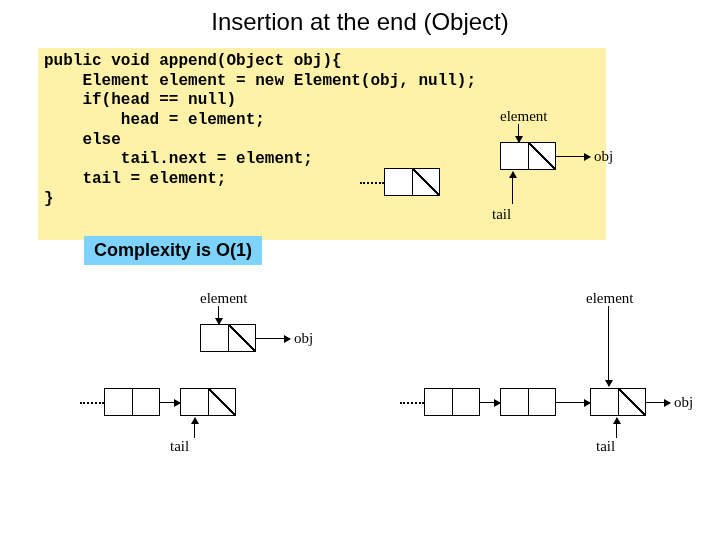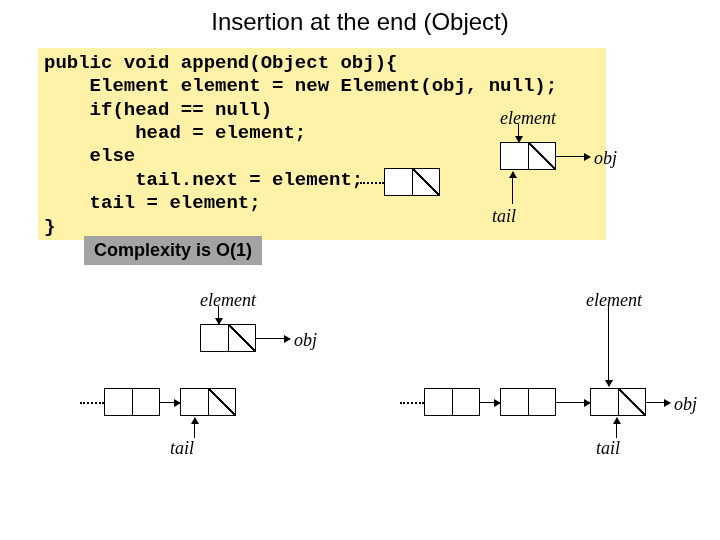--- a/index.html
+++ b/index.html
@@ -21,32 +21,32 @@
     color: #000;
   }
   .code-box {
     position: absolute;
     top: 48px;
     left: 38px;
     width: 568px;
     height: 192px;
     background: #fdf2a8;
     font-family: "Courier New", Courier, monospace;
-    font-size: 19px;
+    font-size: 16px;
     font-weight: bold;
     color: #000;
     white-space: pre;
     padding: 4px 6px;
     line-height: 1.23;
   }
   .complexity-box {
     position: absolute;
     top: 236px;
     left: 84px;
-    background: #a3a3a3;
+    background: #7dd3fc;
     font-size: 18px;
     font-weight: bold;
     color: #000;
     padding: 4px 10px;
   }
   .diag { position: absolute; }
   .node-box {
     position: absolute;
     border: 1px solid #000;
     background: #fff;
@@ -72,23 +72,22 @@
     position: absolute;
     top: 0;
     left: 0;
     width: 100%;
     height: 100%;
     background: linear-gradient(to top right, transparent 47%, #000 47%, #000 53%, transparent 53%);
   }
   .lbl {
     position: absolute;
     font-family: "Times New Roman", serif;
-    font-size: 18px;
+    font-size: 15px;
     color: #000;
-    font-style: italic;
   }
   .dashes {
     position: absolute;
     border-top: 2px dotted #000;
     height: 0;
   }
   .arrow-h {
     position: absolute;
     height: 0;
     border-top: 1px solid #000;

